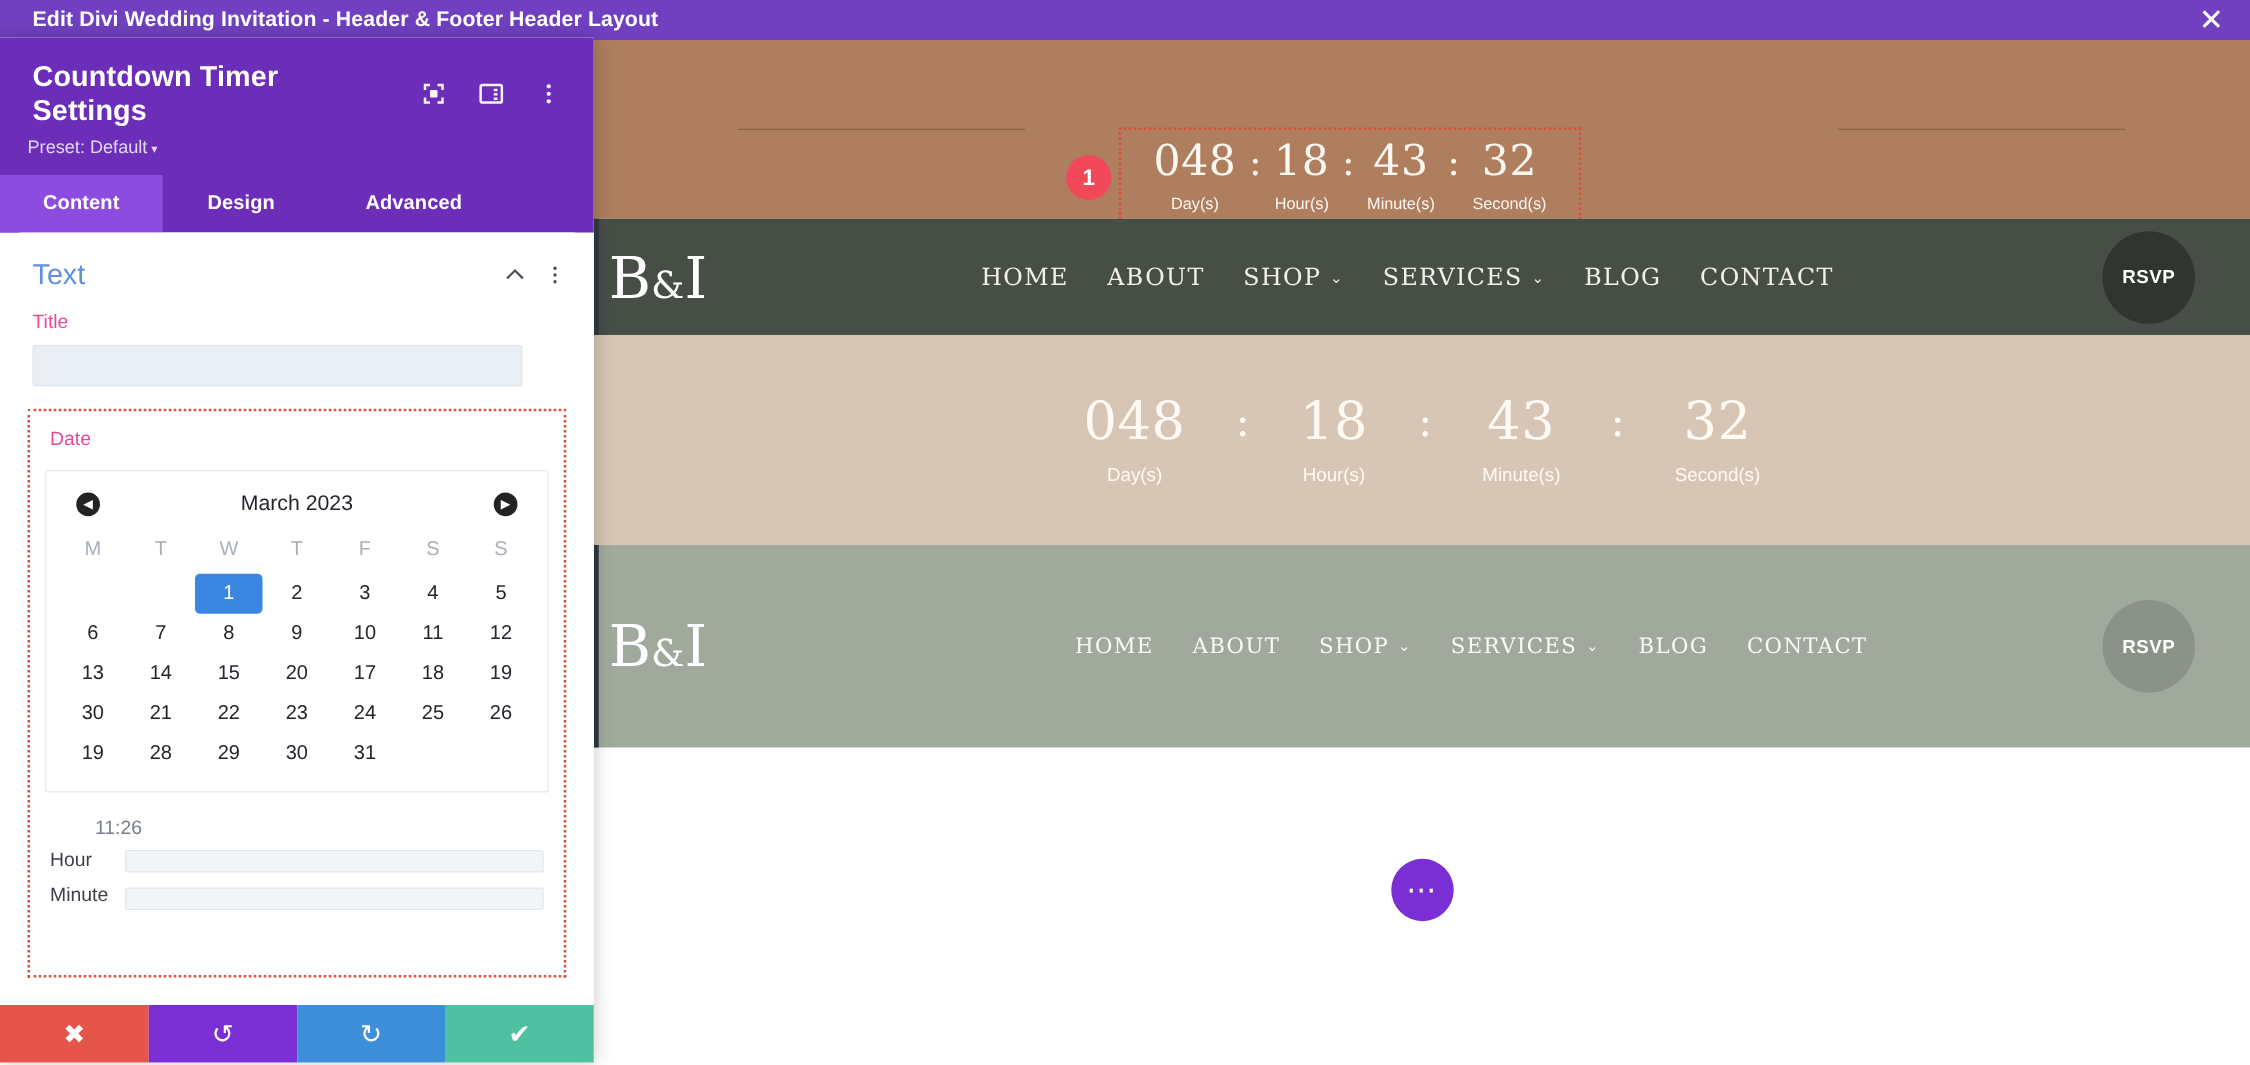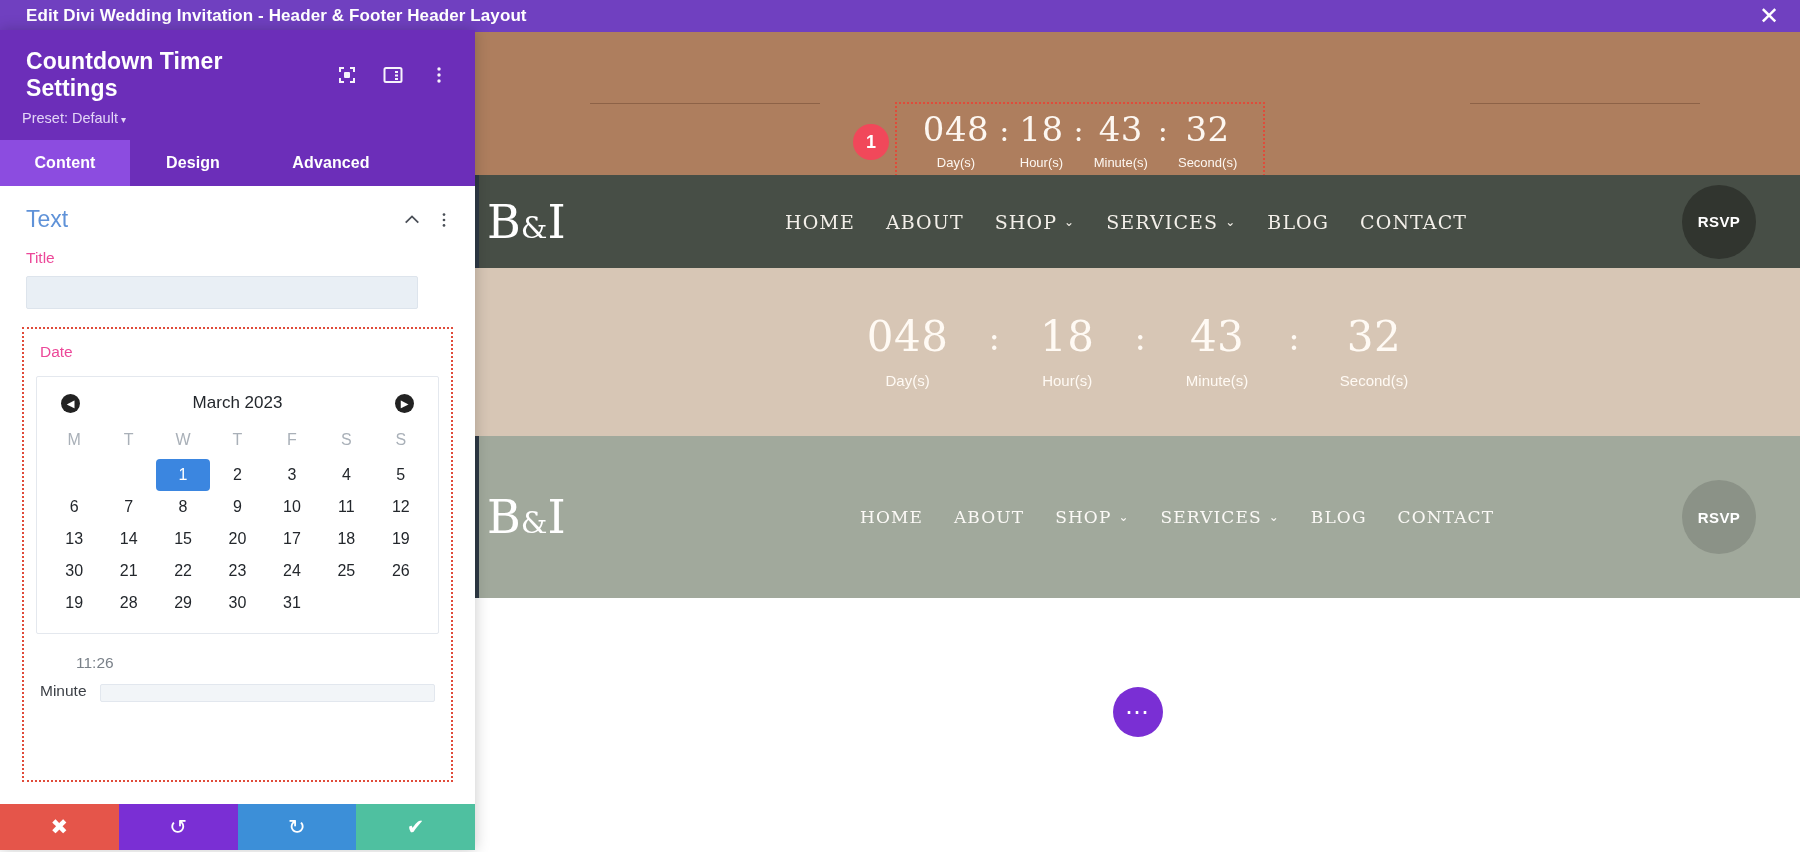--- a/index.html
+++ b/index.html
@@ -391,20 +391,24 @@
               <div class="cal-day">28</div>
               <div class="cal-day">29</div>
               <div class="cal-day">30</div>
               <div class="cal-day">31</div>
             </div>
         </div>
 
         <div class="time-block">
           <div class="time-value">11:26</div>
           <div class="slider-row">
+            <div class="slider-label">Hour</div>
+            <div class="slider-track"></div>
+          </div>
+          <div class="slider-row">
             <div class="slider-label">Minute</div>
             <div class="slider-track minute"></div>
           </div>
         </div>
       </div>
 
     </div>
 
     <div class="actionbar">
       <div class="abtn cancel">✖</div>

